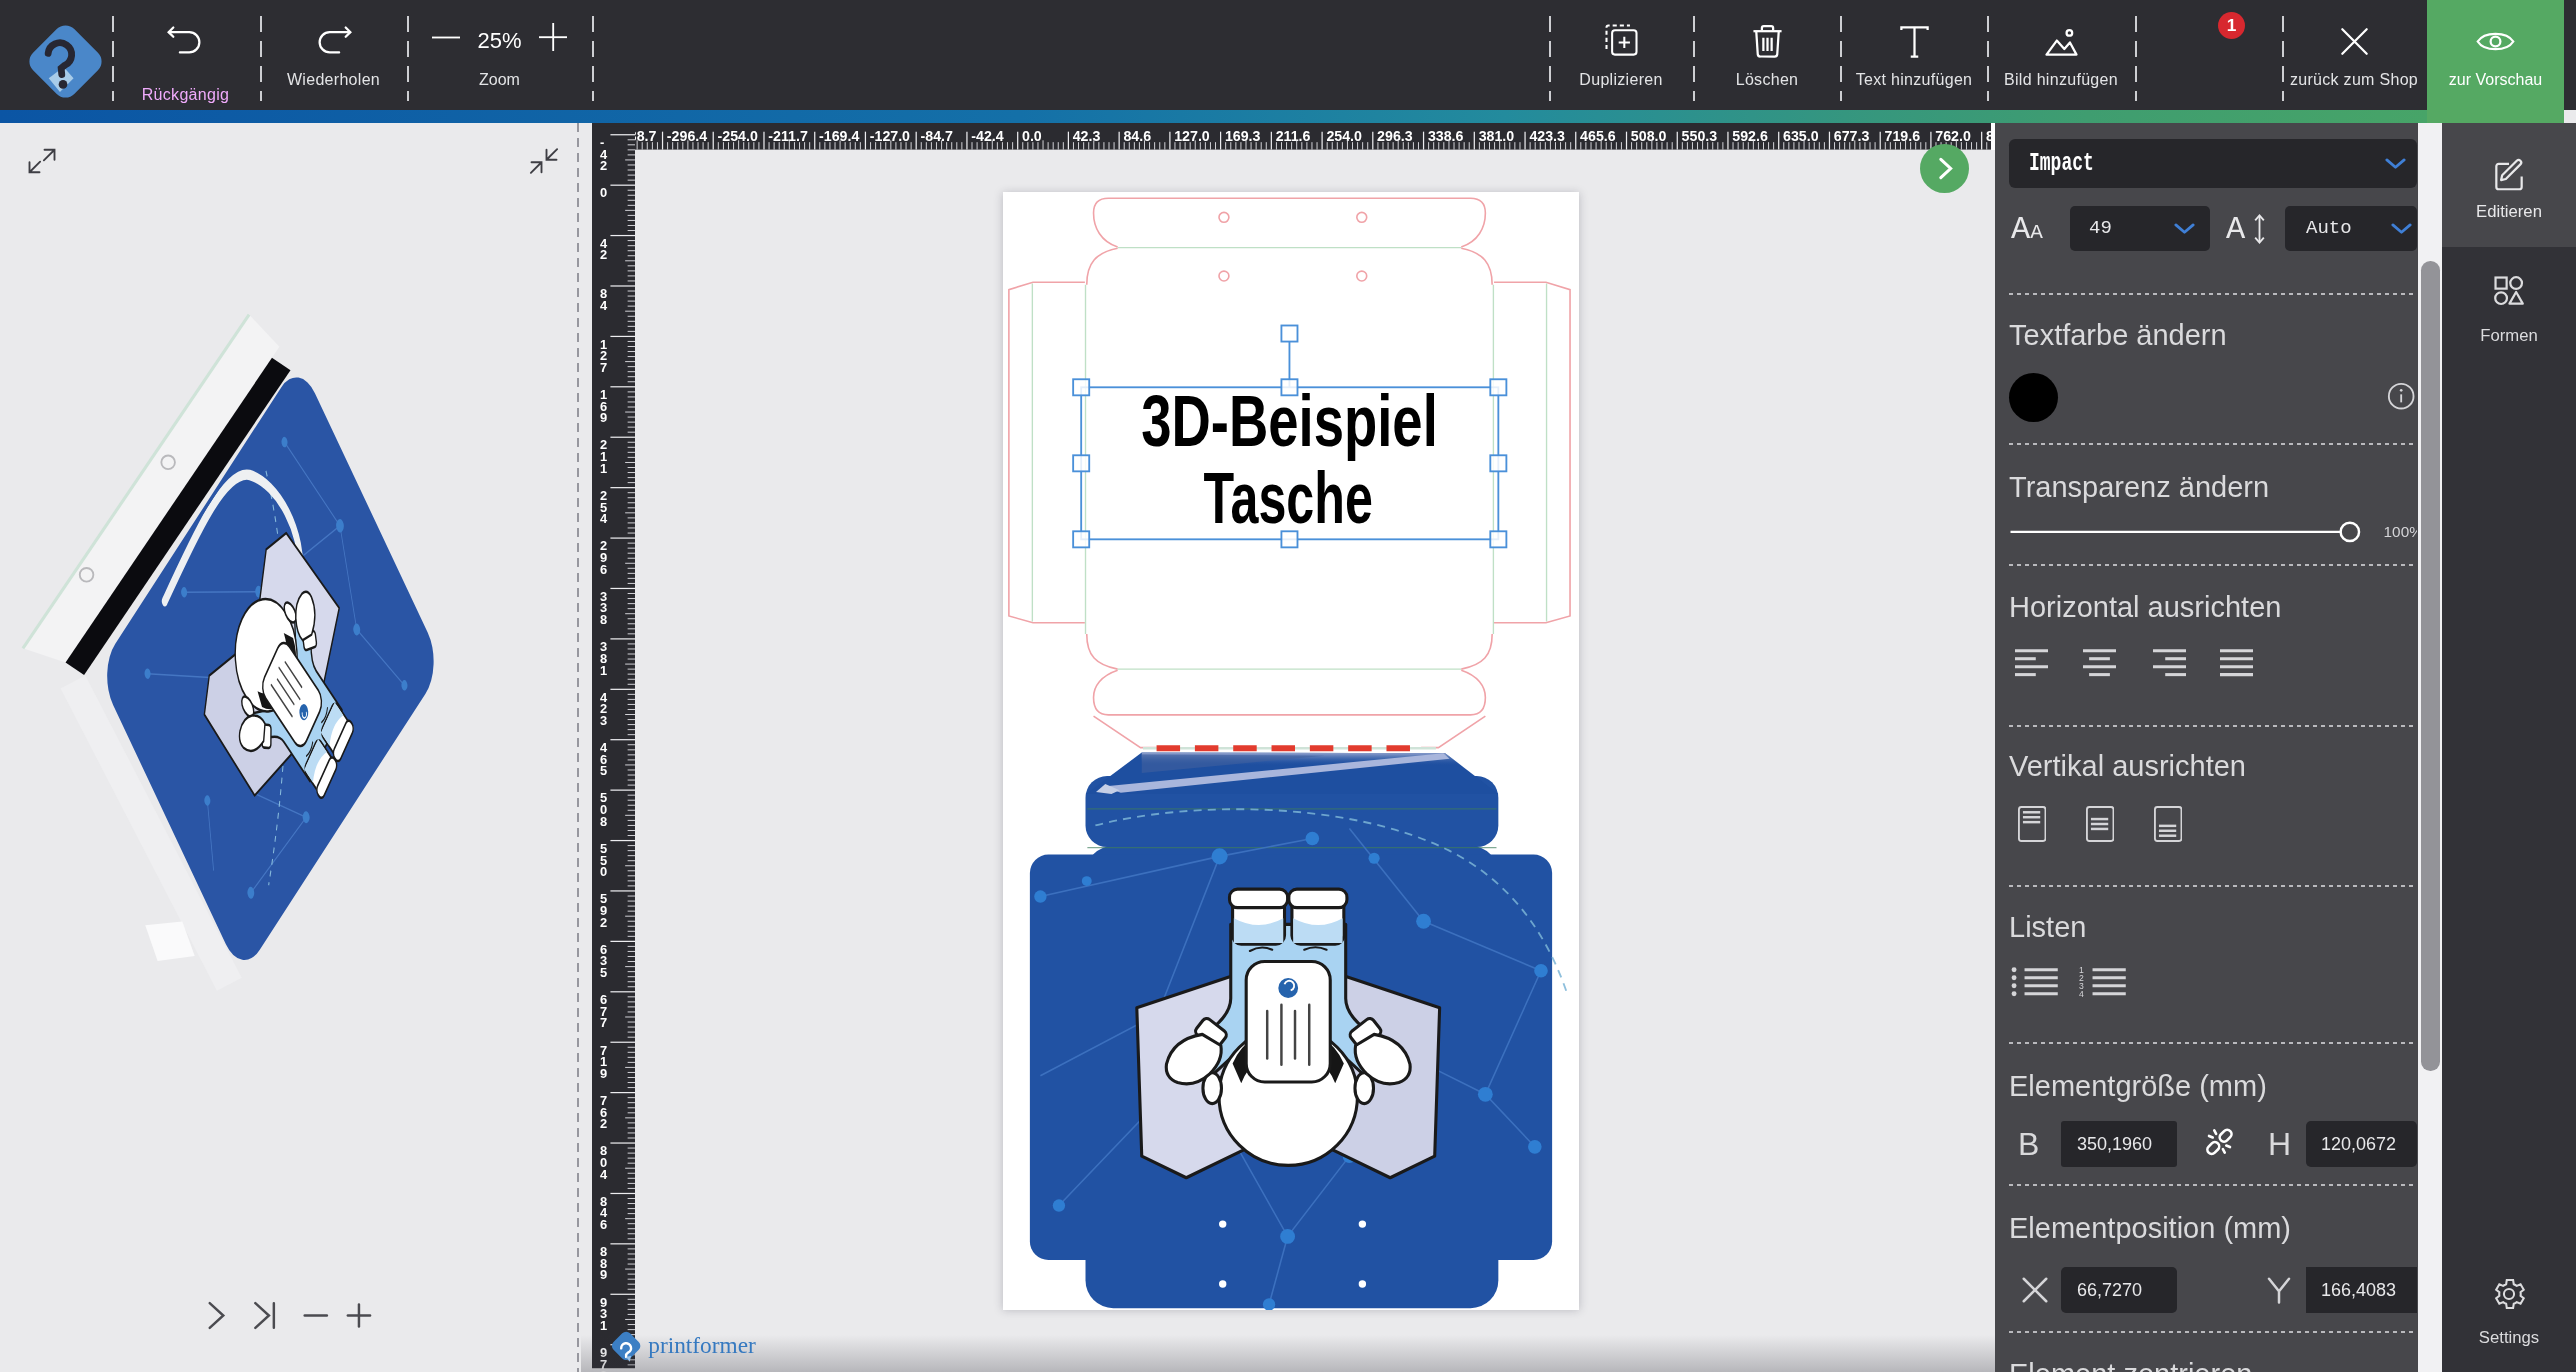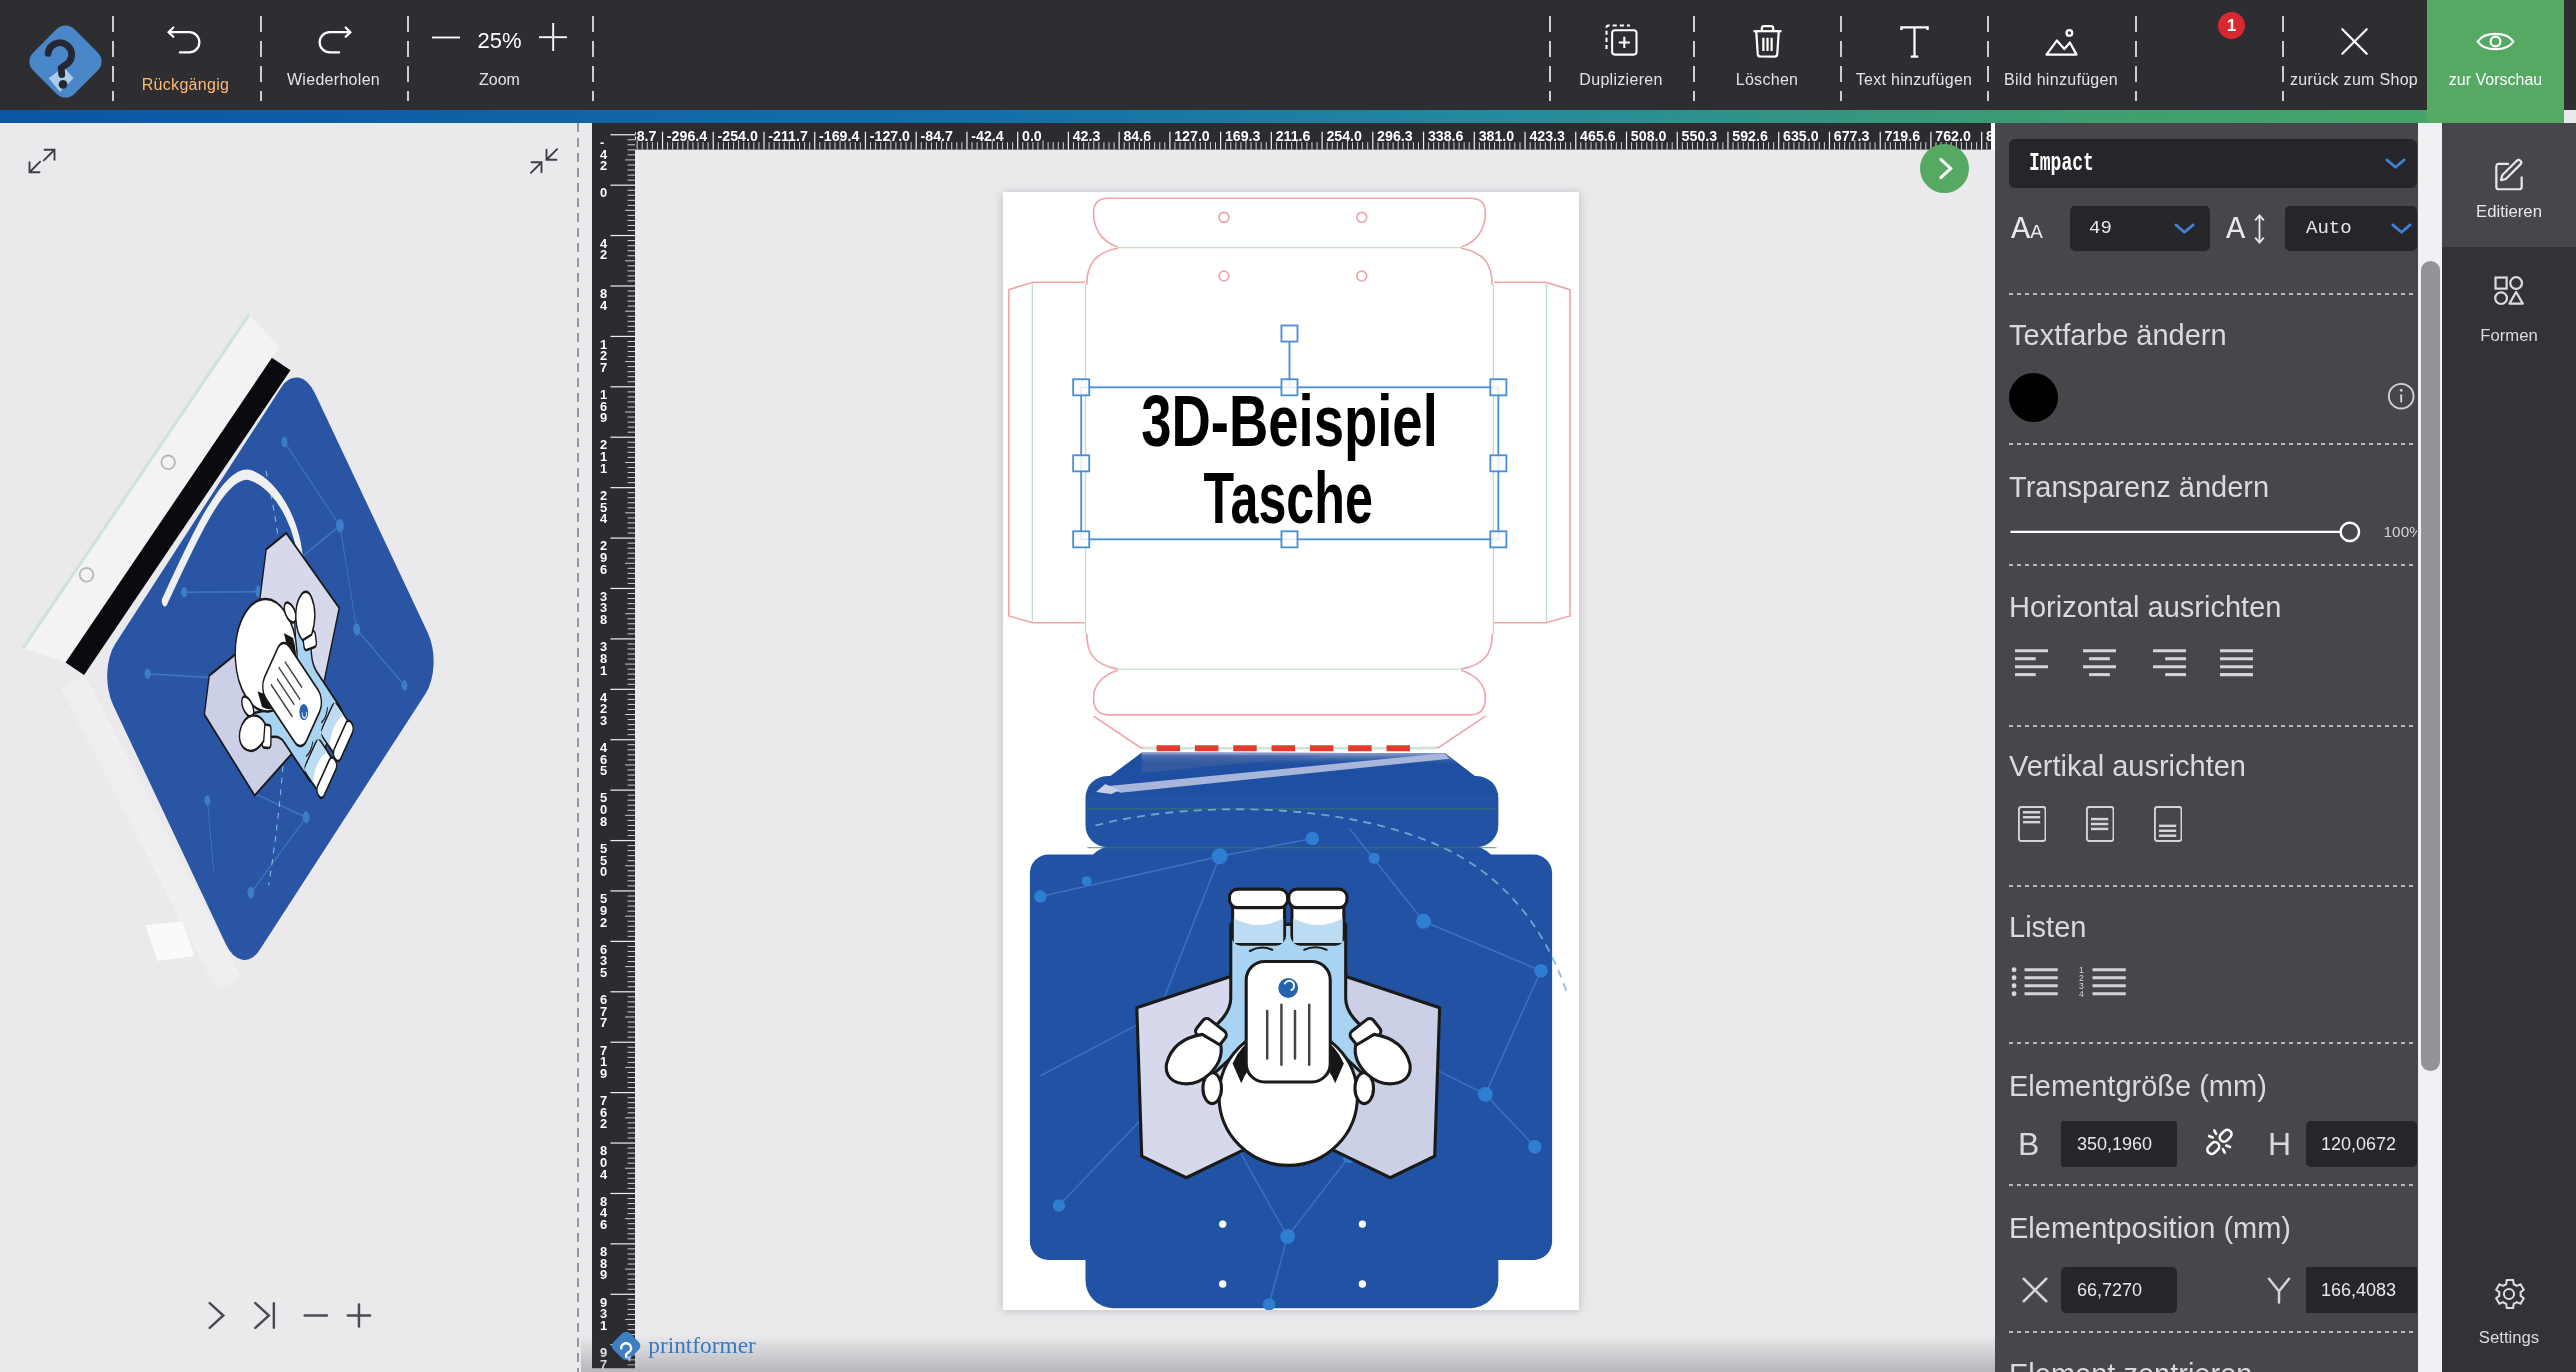--- a/index.html
+++ b/index.html
@@ -15,21 +15,21 @@
     <div style="position:absolute;left:1693px;top:16px;width:1.9px;height:85px;background:repeating-linear-gradient(to bottom,#cdced2 0 16px,transparent 16px 25px)"></div>
     <div style="position:absolute;left:1840px;top:16px;width:1.9px;height:85px;background:repeating-linear-gradient(to bottom,#cdced2 0 16px,transparent 16px 25px)"></div>
     <div style="position:absolute;left:1987px;top:16px;width:1.9px;height:85px;background:repeating-linear-gradient(to bottom,#cdced2 0 16px,transparent 16px 25px)"></div>
     <div style="position:absolute;left:2135px;top:16px;width:1.9px;height:85px;background:repeating-linear-gradient(to bottom,#cdced2 0 16px,transparent 16px 25px)"></div>
     <div style="position:absolute;left:2282px;top:16px;width:1.9px;height:85px;background:repeating-linear-gradient(to bottom,#cdced2 0 16px,transparent 16px 25px)"></div>
     <div style="position:absolute;left:112px;top:0;width:147px;height:110px;text-align:center">
       <div style="position:absolute;left:0;right:0;top:18.5px;height:45px"><svg width="45" height="45" viewBox="0 0 24 24" fill="none" stroke="#fff" stroke-width="1.2">
           <path d="M 5.5,4.5 L 3,7 L 5.5,9.5" stroke-linecap="round"></path>
           <path d="M 3.2,7 L 14,7 A 5.4,5.4 0 0 1 14,17.8 L 9,17.8" stroke-linecap="round"></path>
         </svg></div>
-      <div style="position:absolute;left:0;right:0;top:76px;font-size:16px;color:#fdba74;letter-spacing:0.3px">Rückgängig</div>
+      <div style="position:absolute;left:0;right:0;top:86px;font-size:16px;color:#f0abfc;letter-spacing:0.3px">Rückgängig</div>
     </div>
     <div style="position:absolute;left:260px;top:0;width:147px;height:110px;text-align:center">
       <div style="position:absolute;left:0;right:0;top:18.5px;height:45px"><svg width="45" height="45" viewBox="0 0 24 24" fill="none" stroke="#fff" stroke-width="1.2">
           <path d="M 18.5,4.5 L 21,7 L 18.5,9.5" stroke-linecap="round"></path>
           <path d="M 20.8,7 L 10,7 A 5.4,5.4 0 0 0 10,17.8 L 15,17.8" stroke-linecap="round"></path>
         </svg></div>
       <div style="position:absolute;left:0;right:0;top:71px;font-size:16px;color:#e3e4e6;letter-spacing:0.3px">Wiederholen</div>
     </div>
     <div style="position:absolute;left:407px;top:0;width:185px;height:113px;text-align:center;color:#fff">
       <svg style="position:absolute;left:25px;top:30px" width="28.4" height="15" viewBox="0 0 46 24">

